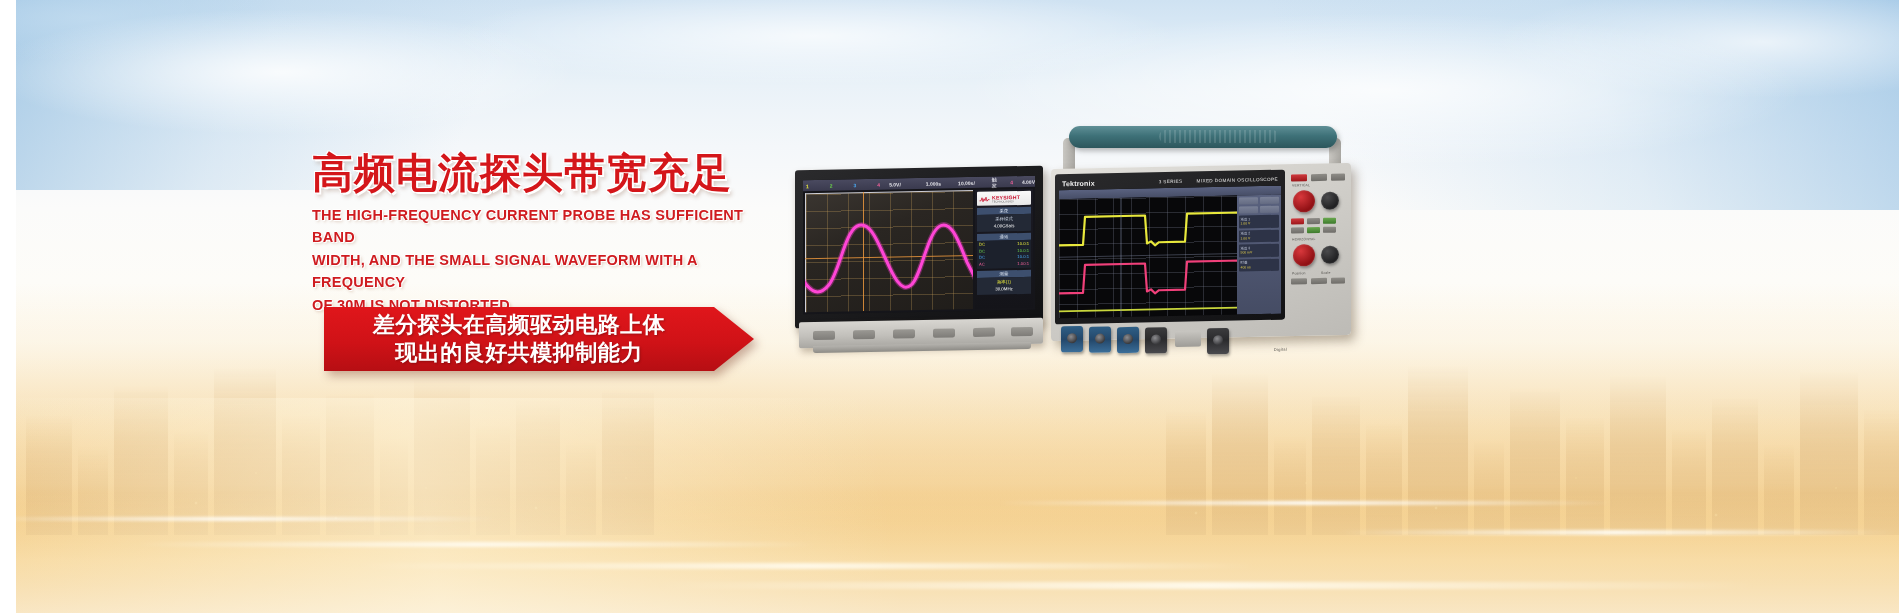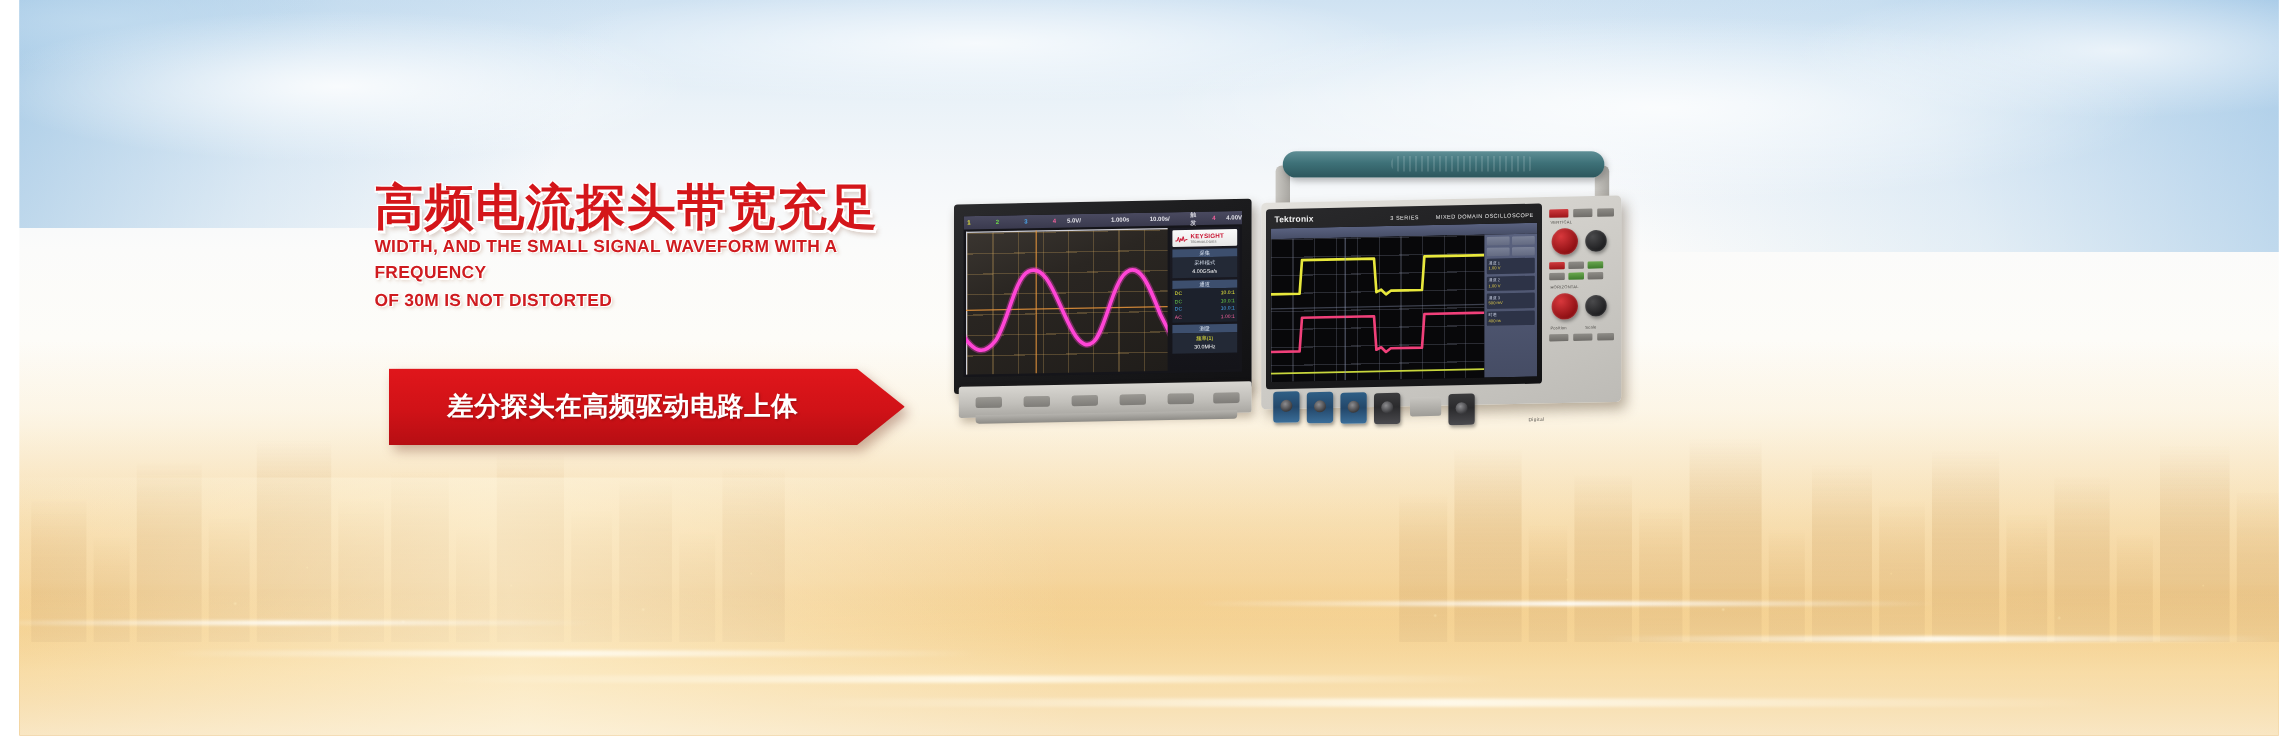--- a/index.html
+++ b/index.html
@@ -290,28 +290,30 @@
     <div class="streak" style="left:120px;  bottom:66px;  width:680px; height:5px;"></div>
     <div class="streak" style="left:340px;  bottom:44px;  width:900px; height:6px;"></div>
     <div class="streak" style="left:640px;  bottom:24px;  width:1100px; height:7px;"></div>
     <div class="streak" style="left:980px;  bottom:108px; width:620px;"></div>
     <div class="streak" style="left:1320px; bottom:78px;  width:560px; height:5px;"></div>
   </div>
   <div class="bg-glow-bottom"></div>
 
   <div class="copy">
     <div class="headline-1">高频电流探头带宽充足</div>
+    <div class="subline">THE HIGH-FREQUENCY CURRENT PROBE HAS SUFFICIENT BAND</div>
     <div class="subline" style="margin-top:0">WIDTH, AND THE SMALL SIGNAL WAVEFORM WITH A FREQUENCY</div>
     <div class="subline" style="margin-top:0">OF 30M IS NOT DISTORTED</div>
   </div>
 
   <div class="ribbon">
     <div class="ribbon-shape"></div>
     <div class="ribbon-text">
       <span>差分探头在高频驱动电路上体</span>
+      <span>现出的良好共模抑制能力</span>
     </div>
   </div>
 
   <div class="scope-k">
     <div class="bezel"></div>
 
     <div class="screen" style="transform:skewY(-1.1deg)">
       <div class="k-topbar">
         <i style="color:#e8e83c">1</i>
         <i style="color:#6ad24a;margin-left:18px">2</i>

